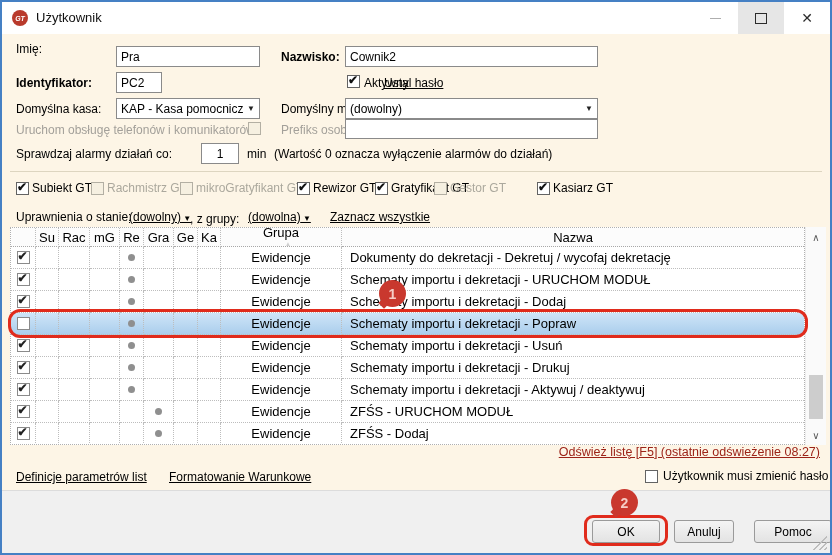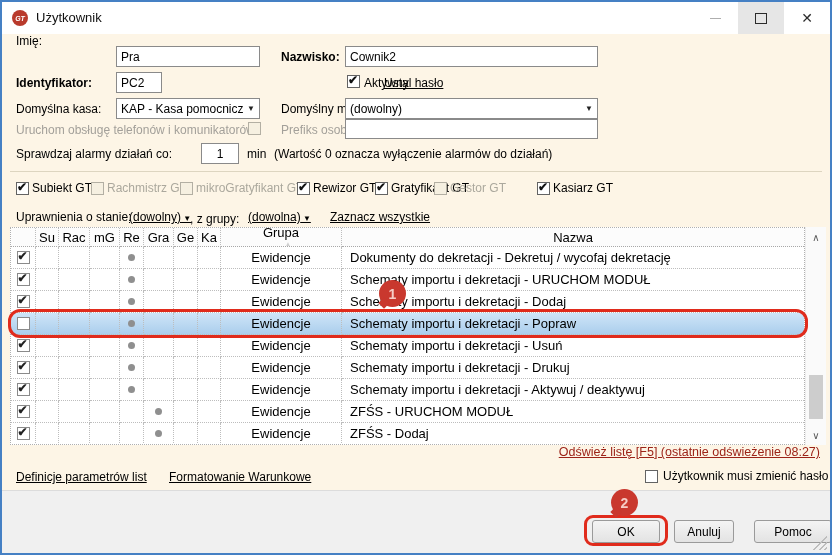--- a/index.html
+++ b/index.html
@@ -91,21 +91,21 @@
         <div class="min-glyph"></div>
       </div>
     <div class="winbtn max">
         <div class="max-glyph"></div>
       </div>
     <div class="winbtn close">
         <div class="close-glyph">✕</div>
       </div>
   </div>
 
-  <div class="lbl" style="left:14px;top:32px;">Imię:</div>
+  <div class="lbl" style="left:14px;top:40px;">Imię:</div>
   <div class="textbox" style="left:114px;top:44px;width:144px;height:21px;">Pra</div>
   <div class="lbl b" style="left:279px;top:48px;">Nazwisko:</div>
   <div class="textbox" style="left:343px;top:44px;width:253px;height:21px;">Cownik2</div>
 
   <div class="lbl b" style="left:14px;top:74px;">Identyfikator:</div>
   <div class="textbox" style="left:114px;top:70px;width:46px;height:21px;">PC2</div>
   <span class="cb checked" style="position:absolute;left:345px;top:73px;"></span>
   <div class="lbl" style="left:362px;top:74px;">Aktywny</div>
   <div class="lbl lnk" style="left:382px;top:74px;">Ustal hasło</div>
 

